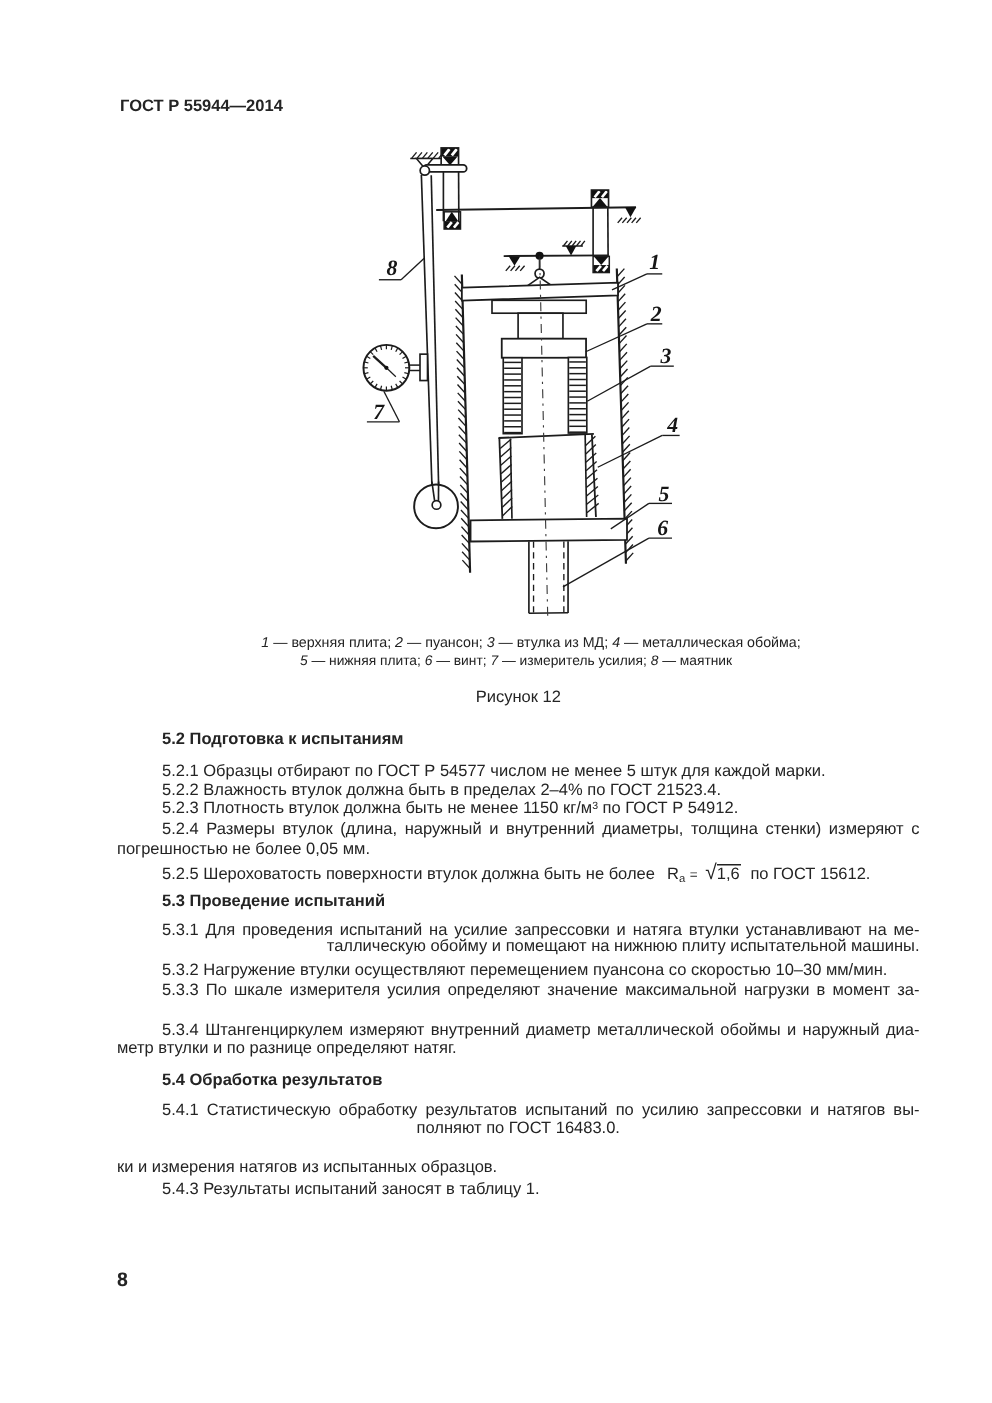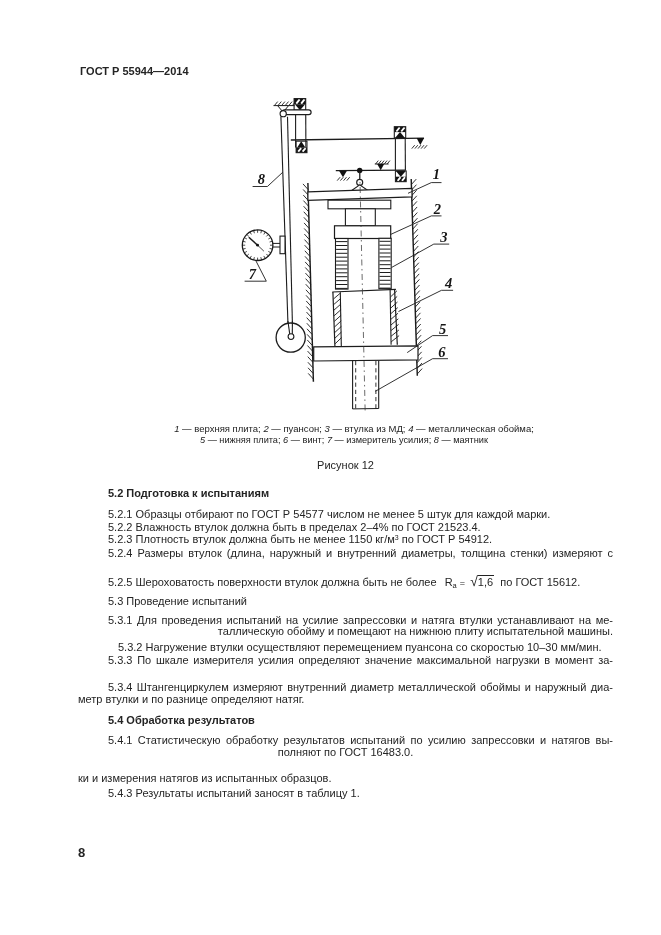--- a/index.html
+++ b/index.html
@@ -356,29 +356,30 @@
 
 <div style="position:absolute;left:78px;top:487.2px;width:535px;line-height:12px;font-size:11px;padding-left:30px;width:505px;font-weight:bold;">5.2 Подготовка к испытаниям</div>
 
 <div style="position:absolute;left:78px;top:507.7px;width:535px;line-height:12px;font-size:11px;padding-left:30px;width:505px;">5.2.1 Образцы отбирают по ГОСТ Р 54577 числом не менее 5 штук для каждой марки.</div>
 
 <div style="position:absolute;left:78px;top:520.9px;width:535px;line-height:12px;font-size:11px;padding-left:30px;width:505px;">5.2.2 Влажность втулок должна быть в пределах 2–4% по ГОСТ 21523.4.</div>
 
 <div style="position:absolute;left:78px;top:532.0px;width:535px;line-height:12px;font-size:11px;padding-left:30px;width:505px;">5.2.3 Плотность втулок должна быть не менее 1150 кг/м<span style="font-size:7px;vertical-align:3px;">3</span> по ГОСТ Р 54912.</div>
 
 <div style="position:absolute;left:78px;top:547.3px;width:535px;line-height:12px;font-size:11px;padding-left:30px;width:505px;text-align:justify;text-align-last:justify;">5.2.4 Размеры втулок (длина, наружный и внутренний диаметры, толщина стенки) измеряют с</div>
+<div style="position:absolute;left:78px;top:559.9px;width:535px;line-height:12px;font-size:11px;">погрешностью не более 0,05 мм.</div>
 
 <div style="position:absolute;left:78px;top:574.5px;width:535px;line-height:12px;font-size:11px;padding-left:30px;width:505px;">5.2.5 Шероховатость поверхности втулок должна быть не более <span style="margin-left:5px;">R</span><span style="font-size:7.5px;vertical-align:-2px;">a</span> <span style="font-size:9px;">=</span> <span style="font-size:14px;margin-left:2px;">√</span><span style="border-top:1px solid #222;padding-right:1px;">1,6</span>&nbsp; по ГОСТ 15612.</div>
 
-<div style="position:absolute;left:78px;top:594.7px;width:535px;line-height:12px;font-size:11px;padding-left:30px;width:505px;font-weight:normal;">5.3 Проведение испытаний</div>
+<div style="position:absolute;left:78px;top:594.7px;width:535px;line-height:12px;font-size:11px;padding-left:30px;width:505px;font-weight:bold;">5.3 Проведение испытаний</div>
 
 <div style="position:absolute;left:78px;top:614.2px;width:535px;line-height:12px;font-size:11px;padding-left:30px;width:505px;text-align:justify;text-align-last:justify;">5.3.1 Для проведения испытаний на усилие запрессовки и натяга втулки устанавливают на ме-</div>
 <div style="position:absolute;left:78px;top:625.4px;width:535px;line-height:12px;font-size:11px;text-align:right;">таллическую обойму и помещают на нижнюю плиту испытательной машины.</div>
 
-<div style="position:absolute;left:88px;top:640.9px;width:535px;line-height:12px;font-size:11px;padding-left:30px;width:505px;">5.3.2 Нагружение втулки осуществляют перемещением пуансона со скоростью 10–30 мм/мин.</div>
+<div style="position:absolute;left:78px;top:640.9px;width:535px;line-height:12px;font-size:11px;padding-left:30px;width:505px;">5.3.2 Нагружение втулки осуществляют перемещением пуансона со скоростью 10–30 мм/мин.</div>
 
 <div style="position:absolute;left:78px;top:653.6px;width:535px;line-height:12px;font-size:11px;padding-left:30px;width:505px;text-align:justify;text-align-last:justify;">5.3.3 По шкале измерителя усилия определяют значение максимальной нагрузки в момент за-</div>
 
 <div style="position:absolute;left:78px;top:680.8px;width:535px;line-height:12px;font-size:11px;padding-left:30px;width:505px;text-align:justify;text-align-last:justify;">5.3.4 Штангенциркулем измеряют внутренний диаметр металлической обоймы и наружный диа-</div>
 <div style="position:absolute;left:78px;top:693.0px;width:535px;line-height:12px;font-size:11px;">метр втулки и по разнице определяют натяг.</div>
 
 <div style="position:absolute;left:78px;top:713.6px;width:535px;line-height:12px;font-size:11px;padding-left:30px;width:505px;font-weight:bold;">5.4 Обработка результатов</div>
 
 <div style="position:absolute;left:78px;top:734.2px;width:535px;line-height:12px;font-size:11px;padding-left:30px;width:505px;text-align:justify;text-align-last:justify;">5.4.1 Статистическую обработку результатов испытаний по усилию запрессовки и натягов вы-</div>
 <div style="position:absolute;left:78px;top:745.7px;width:535px;line-height:12px;font-size:11px;text-align:center;">полняют по ГОСТ 16483.0.</div>

